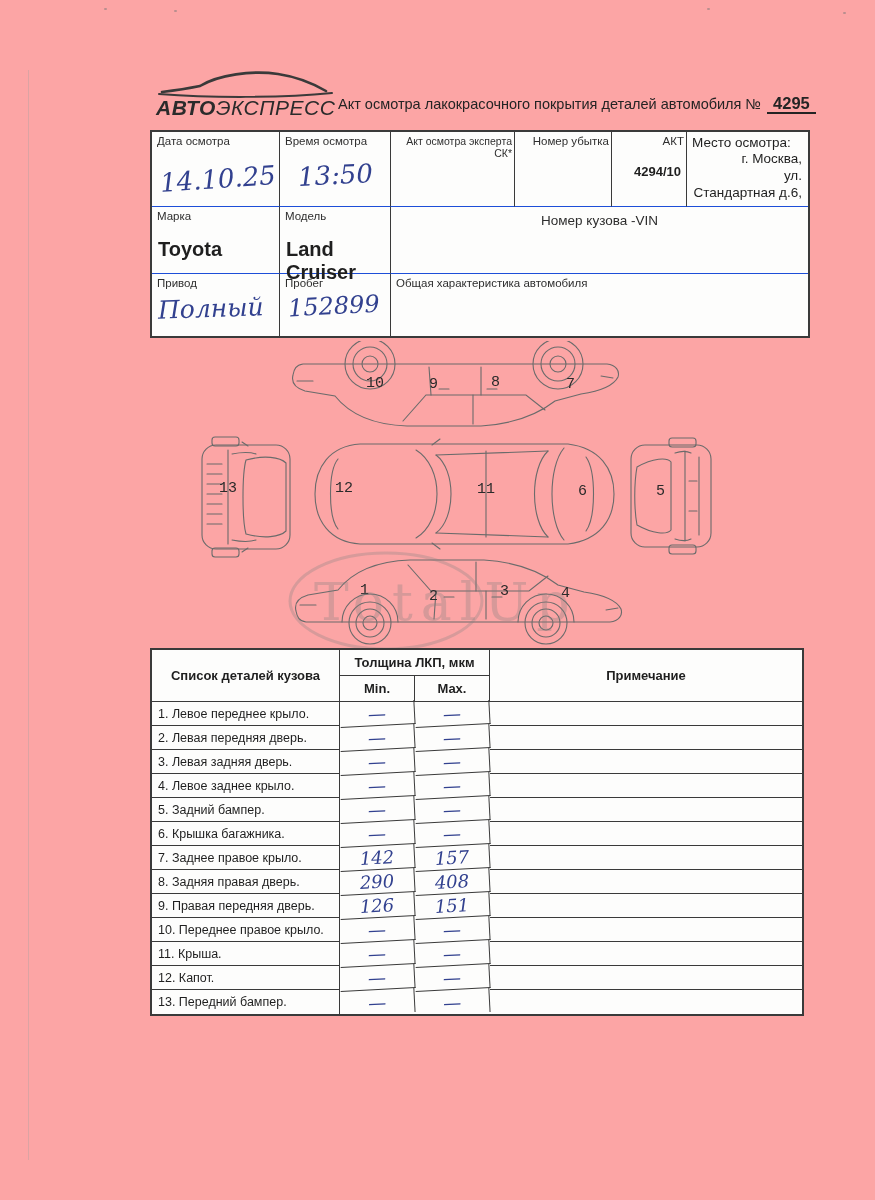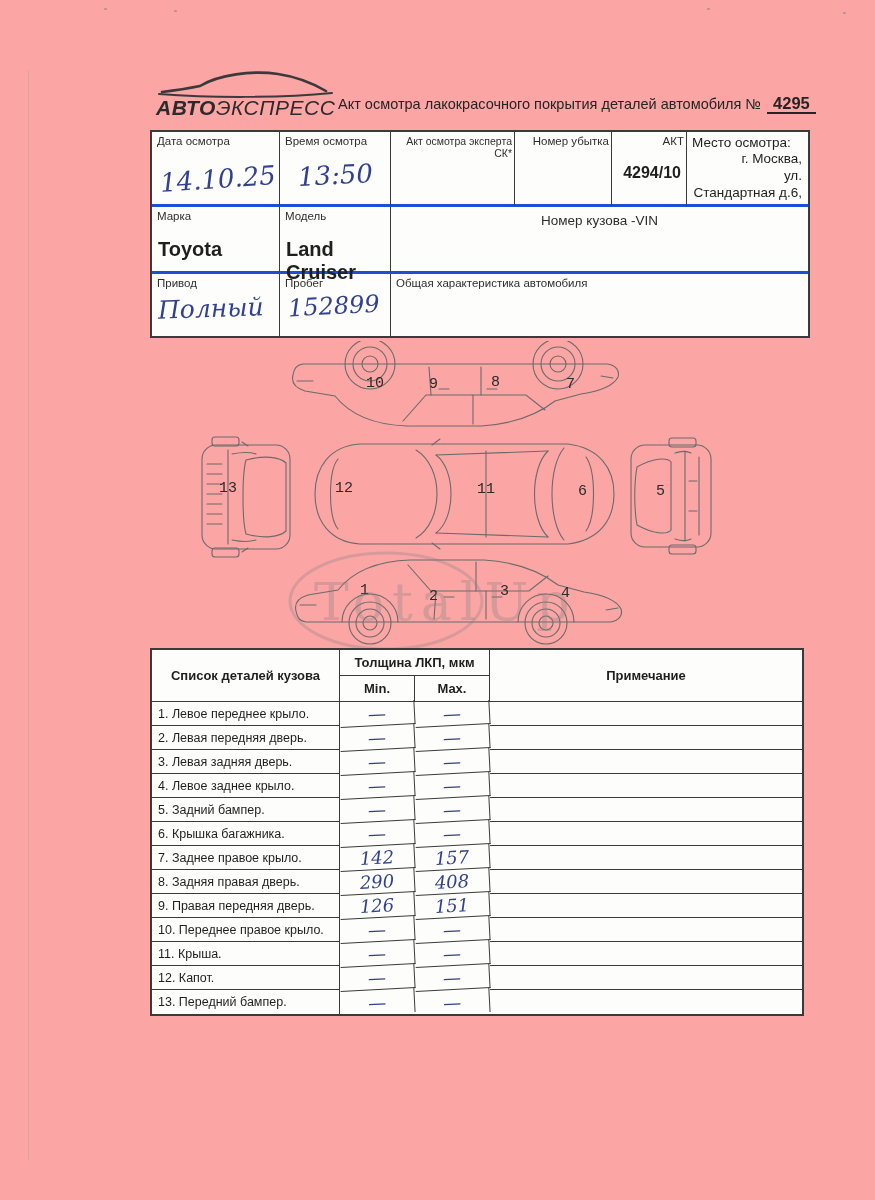--- a/index.html
+++ b/index.html
@@ -20,32 +20,32 @@
   .logo-text .b { font-weight:bold; font-style:italic; }
   .logo-text .i { font-style:italic; font-weight:400; }
   .doc-title { position:absolute; left:338px; top:94px; width:472px;
     font-size:14.5px; color:#242424; white-space:nowrap; }
   .doc-title .num { font-weight:bold; font-size:16.5px;
     border-bottom:2px solid #242424; padding:0 6px; margin-left:6px; }
   
   .info-grid { position:absolute; left:150px; top:130px;
     display:grid; grid-template-columns:128px 111px 124px 97px 75px 121px;
     grid-template-rows:75px 67px 62px; border:2px solid #3a3a3a; background:#fdfdfc; }
-  .cell { position:relative; border-right:1px solid #3a3a3a; border-bottom:3px solid #1d4ed8; }
+  .cell { position:relative; border-right:1px solid #3a3a3a; border-bottom:1px solid #1d4ed8; }
   .cell.no-r { border-right:none; }
   .cell.no-b { border-bottom:none; }
   .lbl { font-size:11.5px; color:#2e2e2e; padding:3px 2px 0 5px; }
   .lbl.ctr { text-align:right; padding-left:0; }
   .lbl.sm { font-size:10.5px; }
   .val-bold { font-size:20px; font-weight:bold; padding:16px 0 0 6px; }
   .vin-cell { grid-column:3 / 7; text-align:center; }
   .vin-lbl { font-size:13.5px; padding-top:6px; color:#2e2e2e; }
   .vin-val { font-size:21px; font-weight:bold; letter-spacing:1px; margin-top:9px; }
   .damage-cell { grid-column:3 / 7; }
-  .act-val { position:absolute; right:5px; top:32px; font-size:16px; font-weight:bold; }
+  .act-val { position:absolute; right:5px; top:32px; font-size:13px; font-weight:bold; }
   .place-cell { font-size:13.5px; }
   .place-l1 { padding:3px 4px 0 5px; }
   .place-line { text-align:right; padding-right:6px; line-height:17px; }
   
   .hw { font-family:"DejaVu Serif","Liberation Serif",serif; font-style:italic;
     color:#32418f; }
   .hw-date { position:absolute; left:8px; top:32px; font-size:26px; transform:rotate(-4deg); }
   .hw-time { position:absolute; left:18px; top:28px; font-size:26px; transform:rotate(-3deg); }
   .hw-drive { position:absolute; left:6px; top:20px; font-size:25px; transform:rotate(-2deg); }
   .hw-mile { position:absolute; left:8px; top:18px; font-size:24px; transform:rotate(-3deg); }

